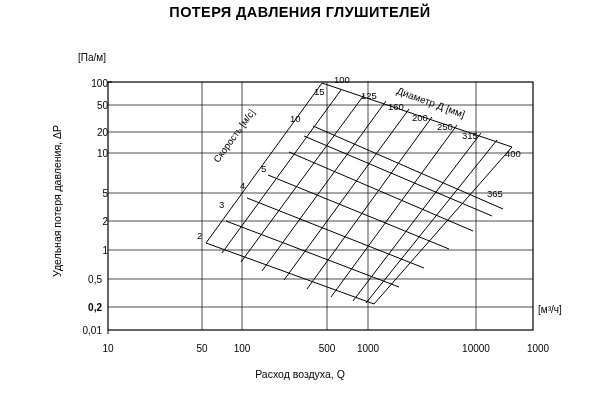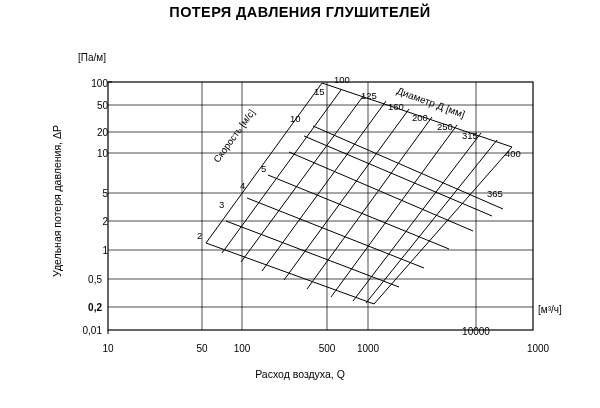--- a/index.html
+++ b/index.html
@@ -97,21 +97,21 @@
 <div class="ytick" style="top:245px; left:74px;">1</div>
 <div class="ytick" style="top:274px; left:68px;">0,5</div>
 <div class="ytick" style="top:302px; left:68px;font-weight:bold;">0,2</div>
 <div class="ytick" style="top:325px; left:68px;">0,01</div>
 
 <div class="xtick" style="top:343px; left:88px;">10</div>
 <div class="xtick" style="top:343px; left:182px;">50</div>
 <div class="xtick" style="top:343px; left:222px;">100</div>
 <div class="xtick" style="top:343px; left:307px;">500</div>
 <div class="xtick" style="top:343px; left:348px;">1000</div>
-<div class="xtick" style="top:326px; left:456px;text-align:center;">10000</div>
+<div class="xtick" style="top:343px; left:456px;text-align:center;">10000</div>
 <div class="xtick" style="top:343px; left:518px;">1000</div>
 
 <svg id="plot-svg" width="600" height="408">
 
   <rect x="108" y="82" width="425" height="248" fill="none" stroke="#000000" stroke-width="1.2"></rect>
 
   <g stroke="#000000" stroke-width="0.7">
     <line x1="108" y1="105" x2="533" y2="105"></line>
     <line x1="108" y1="132" x2="533" y2="132"></line>
     <line x1="108" y1="153" x2="533" y2="153"></line>

